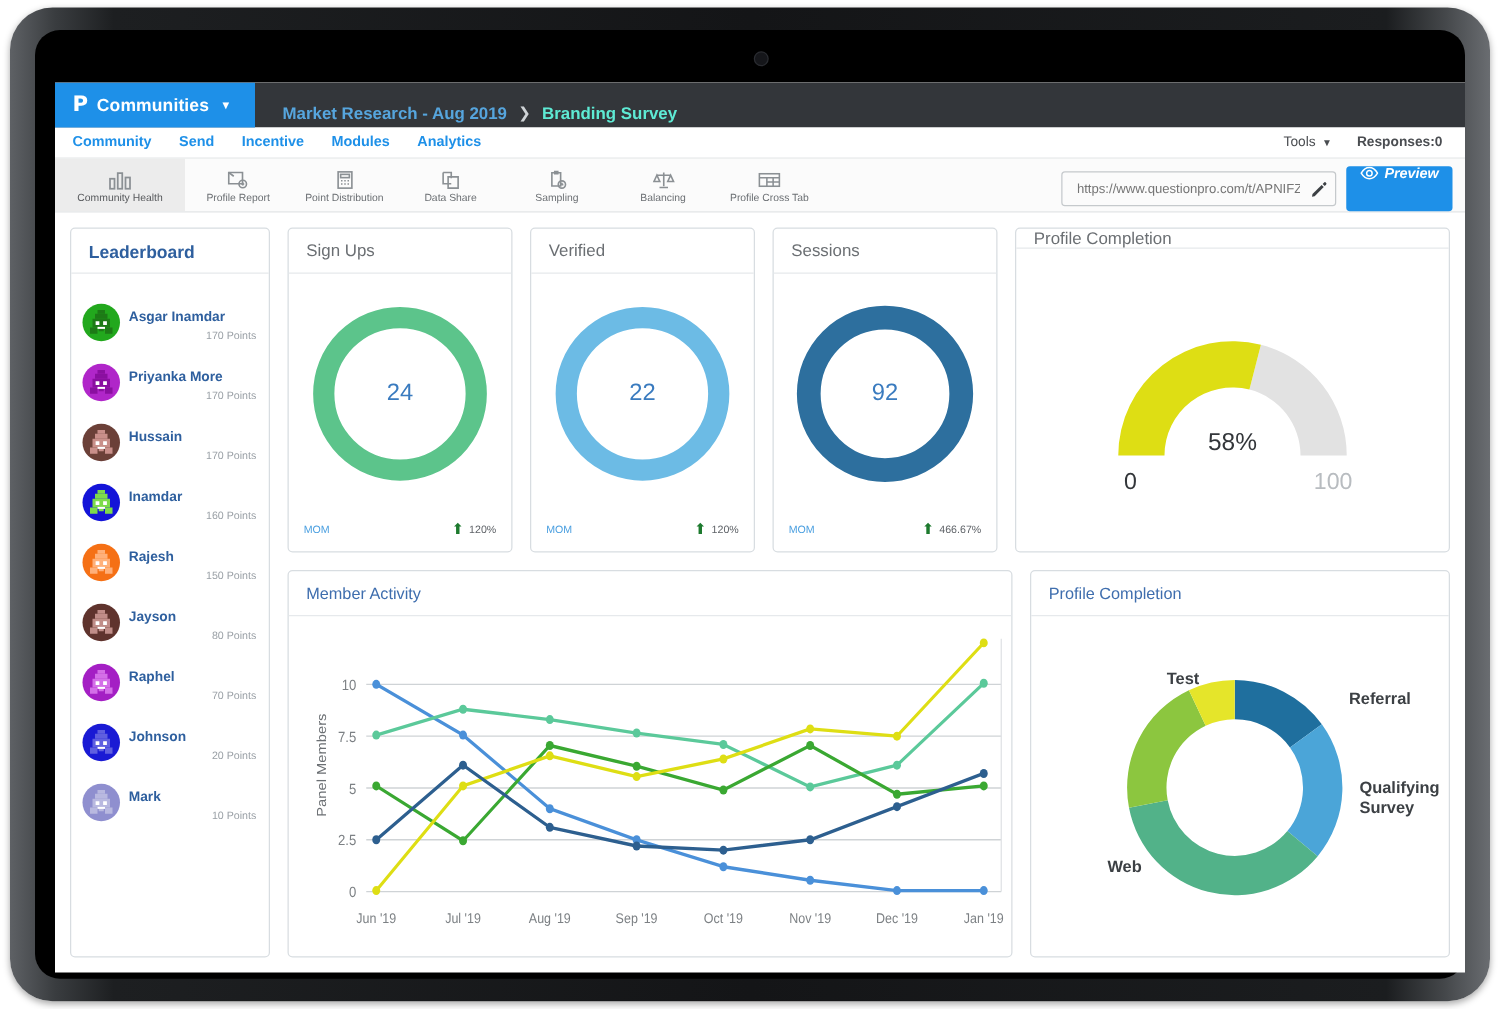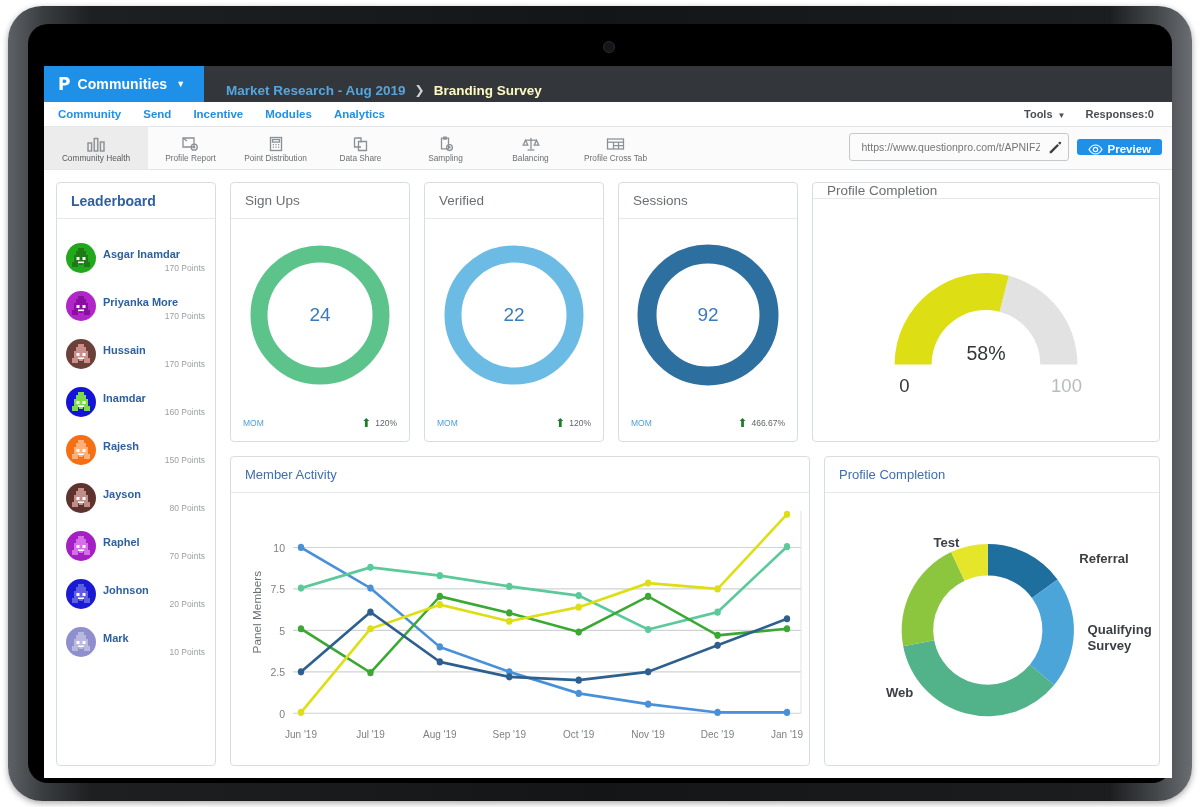--- a/index.html
+++ b/index.html
@@ -33,31 +33,31 @@
   .brandbox{
     width:160px;background:#1e90e8;display:flex;align-items:center;gap:7px;
     padding-left:14px;box-sizing:border-box;color:#fff;
   }
   .plogo{font-weight:bold;font-size:17px;line-height:1;color:#fff;font-family:"DejaVu Sans",sans-serif;}
   .brandtext{font-weight:bold;font-size:14px;letter-spacing:.1px;}
   .caret{font-size:9px;margin-left:2px;}
   .crumbs{flex:1;display:flex;align-items:center;padding-left:22px;gap:9px;margin-top:12px;}
   .crumb-parent{color:#56a5dd;font-size:13.5px;font-weight:bold;}
   .crumb-sep{color:#cfd3d6;font-size:12px;}
-  .crumb-current{color:#fef9c3;font-size:13.5px;font-weight:bold;}
+  .crumb-current{color:#5eead4;font-size:13.5px;font-weight:bold;}
 
   
   .navrow{
     height:25px;background:#fff;border-bottom:1px solid #e3e6e8;
     display:flex;align-items:center;padding:0 14px;box-sizing:border-box;
   }
   .navitem{color:#1e90e8;font-size:11.5px;font-weight:bold;margin-right:22px;white-space:nowrap;}
   .navspacer{flex:1;}
   .navright{display:flex;align-items:center;gap:20px;padding-right:4px;}
-  .tools{color:#4a4d51;font-size:11px;font-weight:bold;}
+  .tools{color:#4a4d51;font-size:11px;font-weight:normal;}
   .tools .caret{color:#4a4d51;font-size:8px;}
   .responses{color:#4a4d51;font-size:11px;font-weight:bold;}
 
   
   .toolbar{
     height:42px;background:#fbfbfb;border-bottom:1px solid #e3e6e8;
     display:flex;align-items:stretch;position:relative;
   }
   .tool{
     width:85px;display:flex;flex-direction:column;align-items:center;justify-content:center;
@@ -72,22 +72,22 @@
   }
   .urlbox{
     width:220px;height:28px;box-sizing:border-box;border:1px solid #c5c9cc;border-radius:3px;
     background:#fbfbfb;display:flex;align-items:center;padding:0 6px 0 10px;gap:6px;
   }
   .urlbox input{
     border:0;outline:0;background:transparent;flex:1;font-size:10.5px;color:#9a9da1;
     font-family:"Liberation Sans",sans-serif;
   }
   .previewbtn{
-    height:16px;background:#1e90e8;color:#fff;border-radius:3px;display:flex;align-items:flex-end;
-    gap:5px;padding:0 11px;font-size:11.5px;font-weight:bold;cursor:pointer;
+    height:36px;background:#1e90e8;color:#fff;border-radius:3px;display:flex;align-items:flex-start;
+    gap:5px;padding:0 11px;font-size:11.5px;font-weight:bold;cursor:pointer;font-style:italic;
   }
 
   
   .dash{padding:12px;display:flex;gap:14px;box-sizing:border-box;height:608px;}
   .card{
     background:#fff;border:1px solid #d8dde1;border-radius:4px;box-sizing:border-box;
   }
   .card-head{
     height:36px;display:flex;align-items:center;padding:0 14px;border-bottom:1px solid #e6e9ec;
     box-sizing:border-box;

